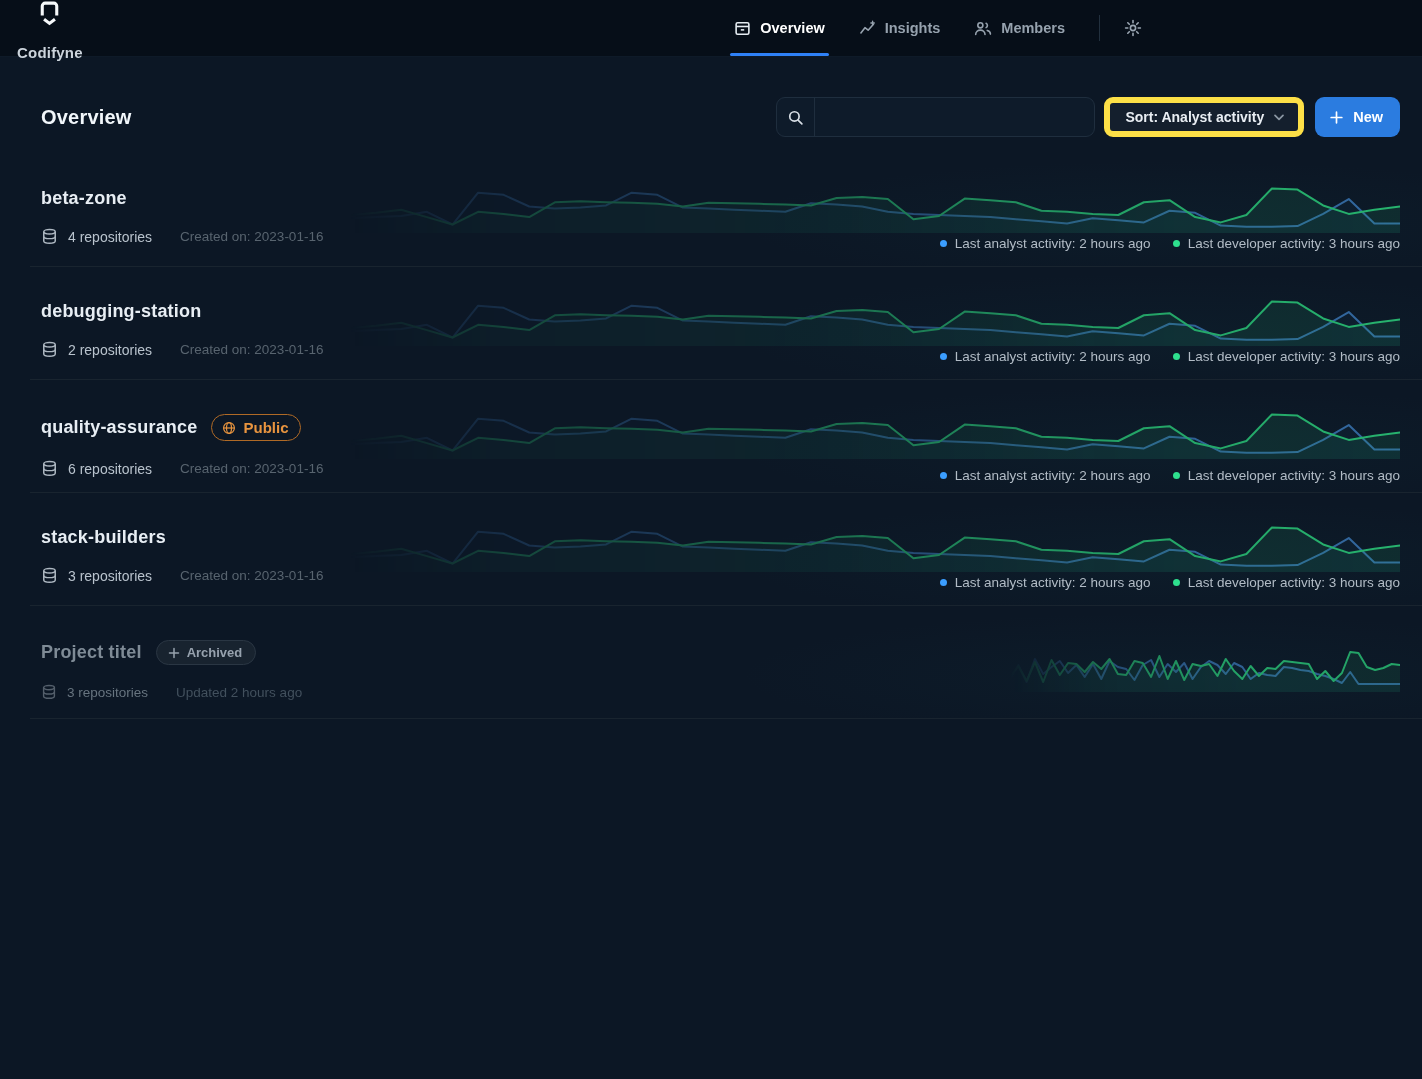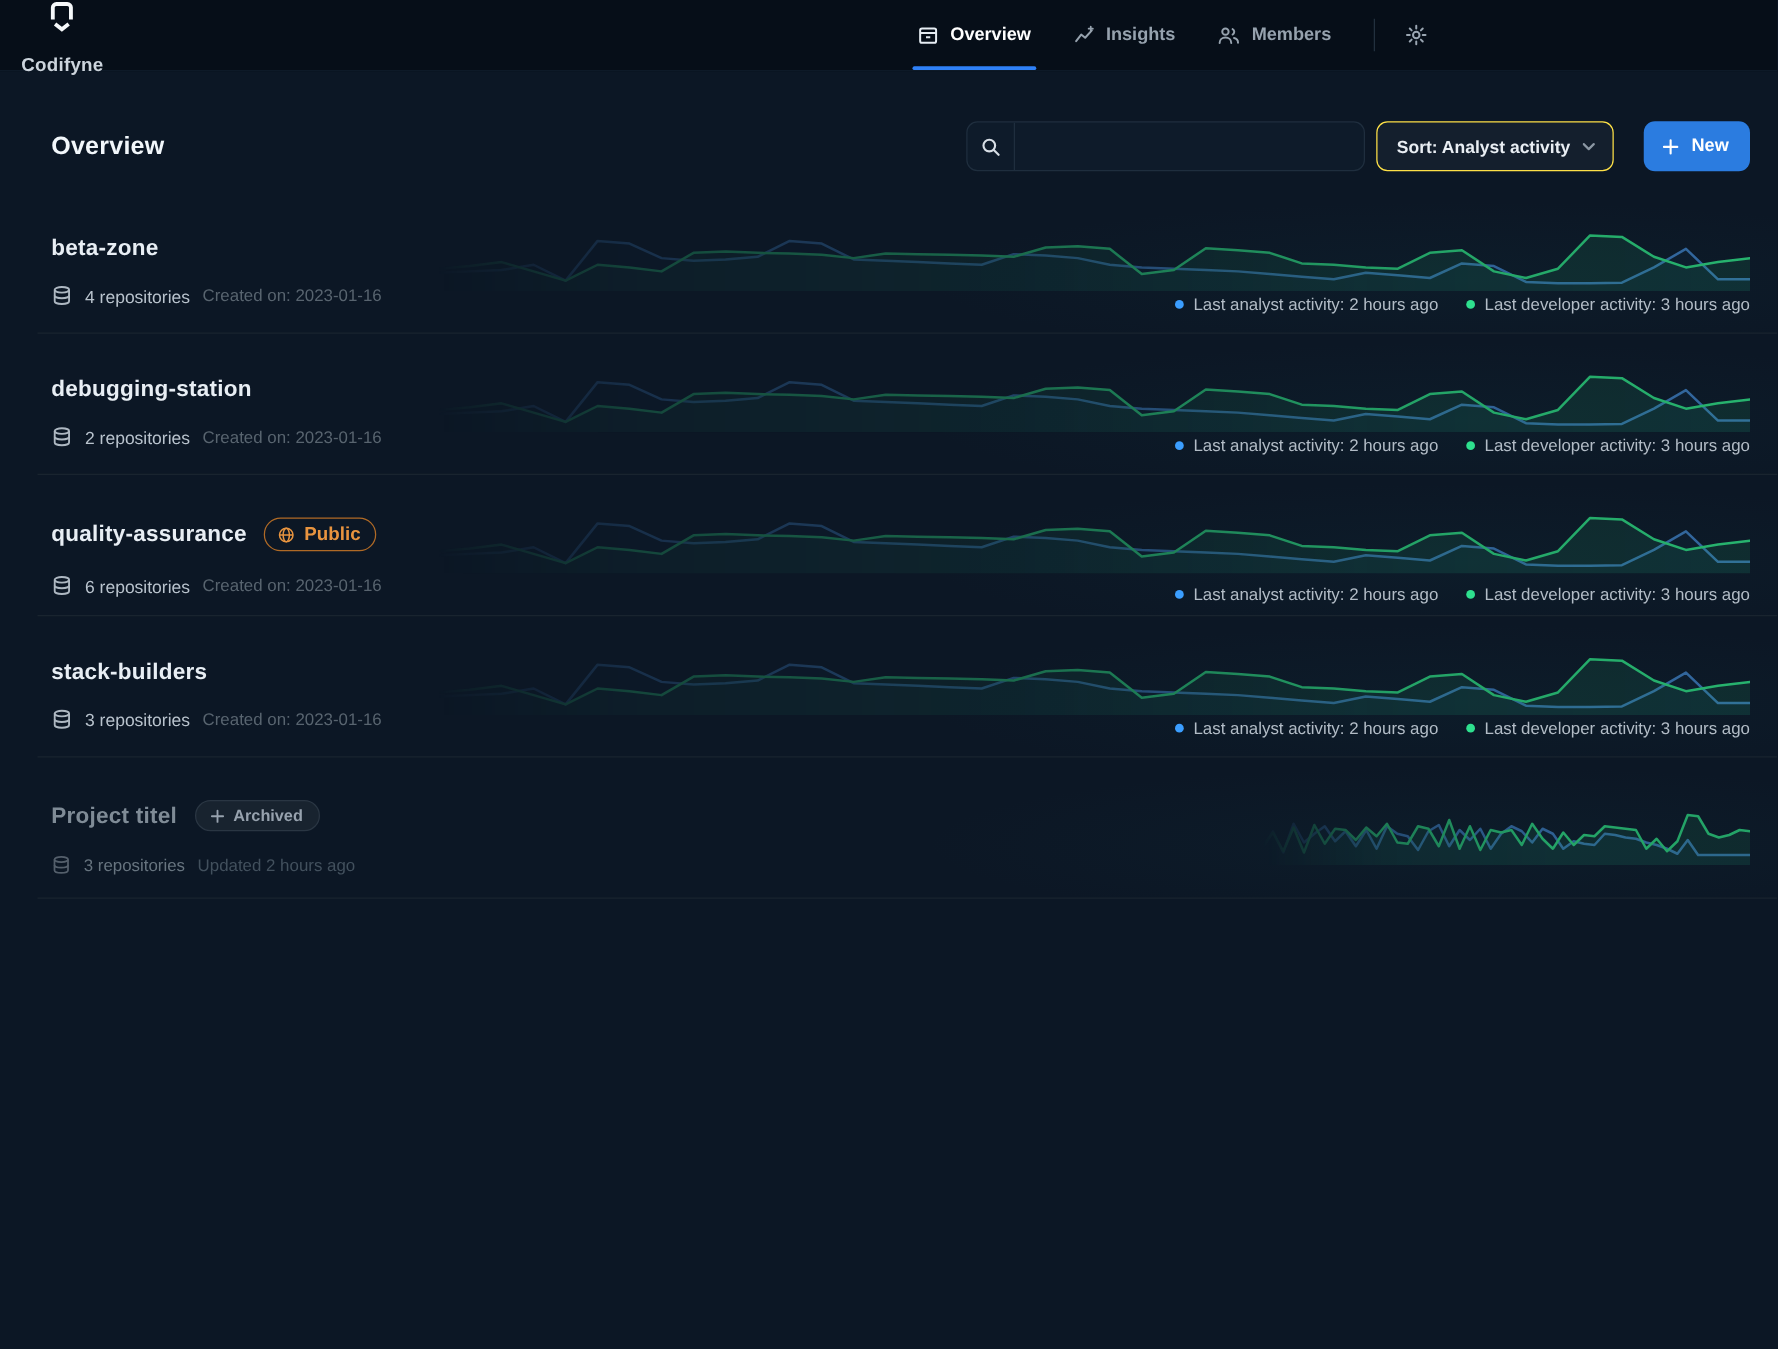--- a/index.html
+++ b/index.html
@@ -52,27 +52,27 @@
     width:38px; height:100%; display:flex; align-items:center; justify-content:center;
     border-right:1px solid #1f2e3e;
   }
   .searchbox input {
     flex:1; height:100%; background:transparent; border:none; outline:none;
     color:#e6edf3; font-size:14px; padding:0 12px;
     font-family:"Liberation Sans", sans-serif;
   }
   .sortbtn {
     margin-left:9px; height:40px; padding:0 14px 0 15px;
-    background:#141f2d; border:1px solid #fde047; border-radius:9px;
+    background:#141f2d; border:6px solid #fde047; border-radius:9px;
     display:flex; align-items:center; gap:10px; cursor:pointer;
     color:#e9eef3; font-size:14px; font-weight:700;
     font-family:"Liberation Sans", sans-serif;
   }
   .newbtn {
-    margin-left:24px; height:40px; padding:0 17px 0 14px;
+    margin-left:11px; height:40px; padding:0 17px 0 14px;
     background:#2b7ce0; border:none; border-radius:9px;
     display:flex; align-items:center; gap:9px; cursor:pointer;
     color:#ffffff; font-size:14.5px; font-weight:700;
     font-family:"Liberation Sans", sans-serif;
   }
 
   
   .project-list { margin:17px 0 0 30px; }
   .row {
     position:relative; height:113px;
@@ -81,21 +81,21 @@
     cursor:pointer;
     background:radial-gradient(620px 90px at 82% 62%, rgba(18,72,82,0.10), transparent 70%);
   }
   .row-title { display:flex; align-items:center; gap:14px; position:relative; z-index:2; }
   .row-name { font-size:18px; font-weight:700; color:#e8eef4; letter-spacing:.2px; }
   .row-meta {
     margin-top:19px; display:flex; align-items:center;
     position:relative; z-index:2;
   }
   .meta-left { display:flex; align-items:center; gap:10px; font-size:14px; color:#b9c3cd; }
-  .meta-created { font-size:13.5px; color:#58646f; }
+  .meta-created { margin-left:18px; font-size:13.5px; color:#58646f; }
   .activity { margin-left:auto; display:flex; align-items:center; gap:22px; position:relative; top:7px; }
   .activity-item { display:flex; align-items:center; font-size:13.5px; color:#b2bcc6; }
   .dot { width:7px; height:7px; border-radius:50%; margin-right:8px; flex:0 0 auto; }
   .dot-analyst { background:#3b9eff; }
   .dot-developer { background:#2ee08e; }
 
   .badge-public {
     display:flex; align-items:center; gap:7px;
     border:1px solid #b06a26; border-radius:999px;
     padding:4px 12px 4px 10px;

